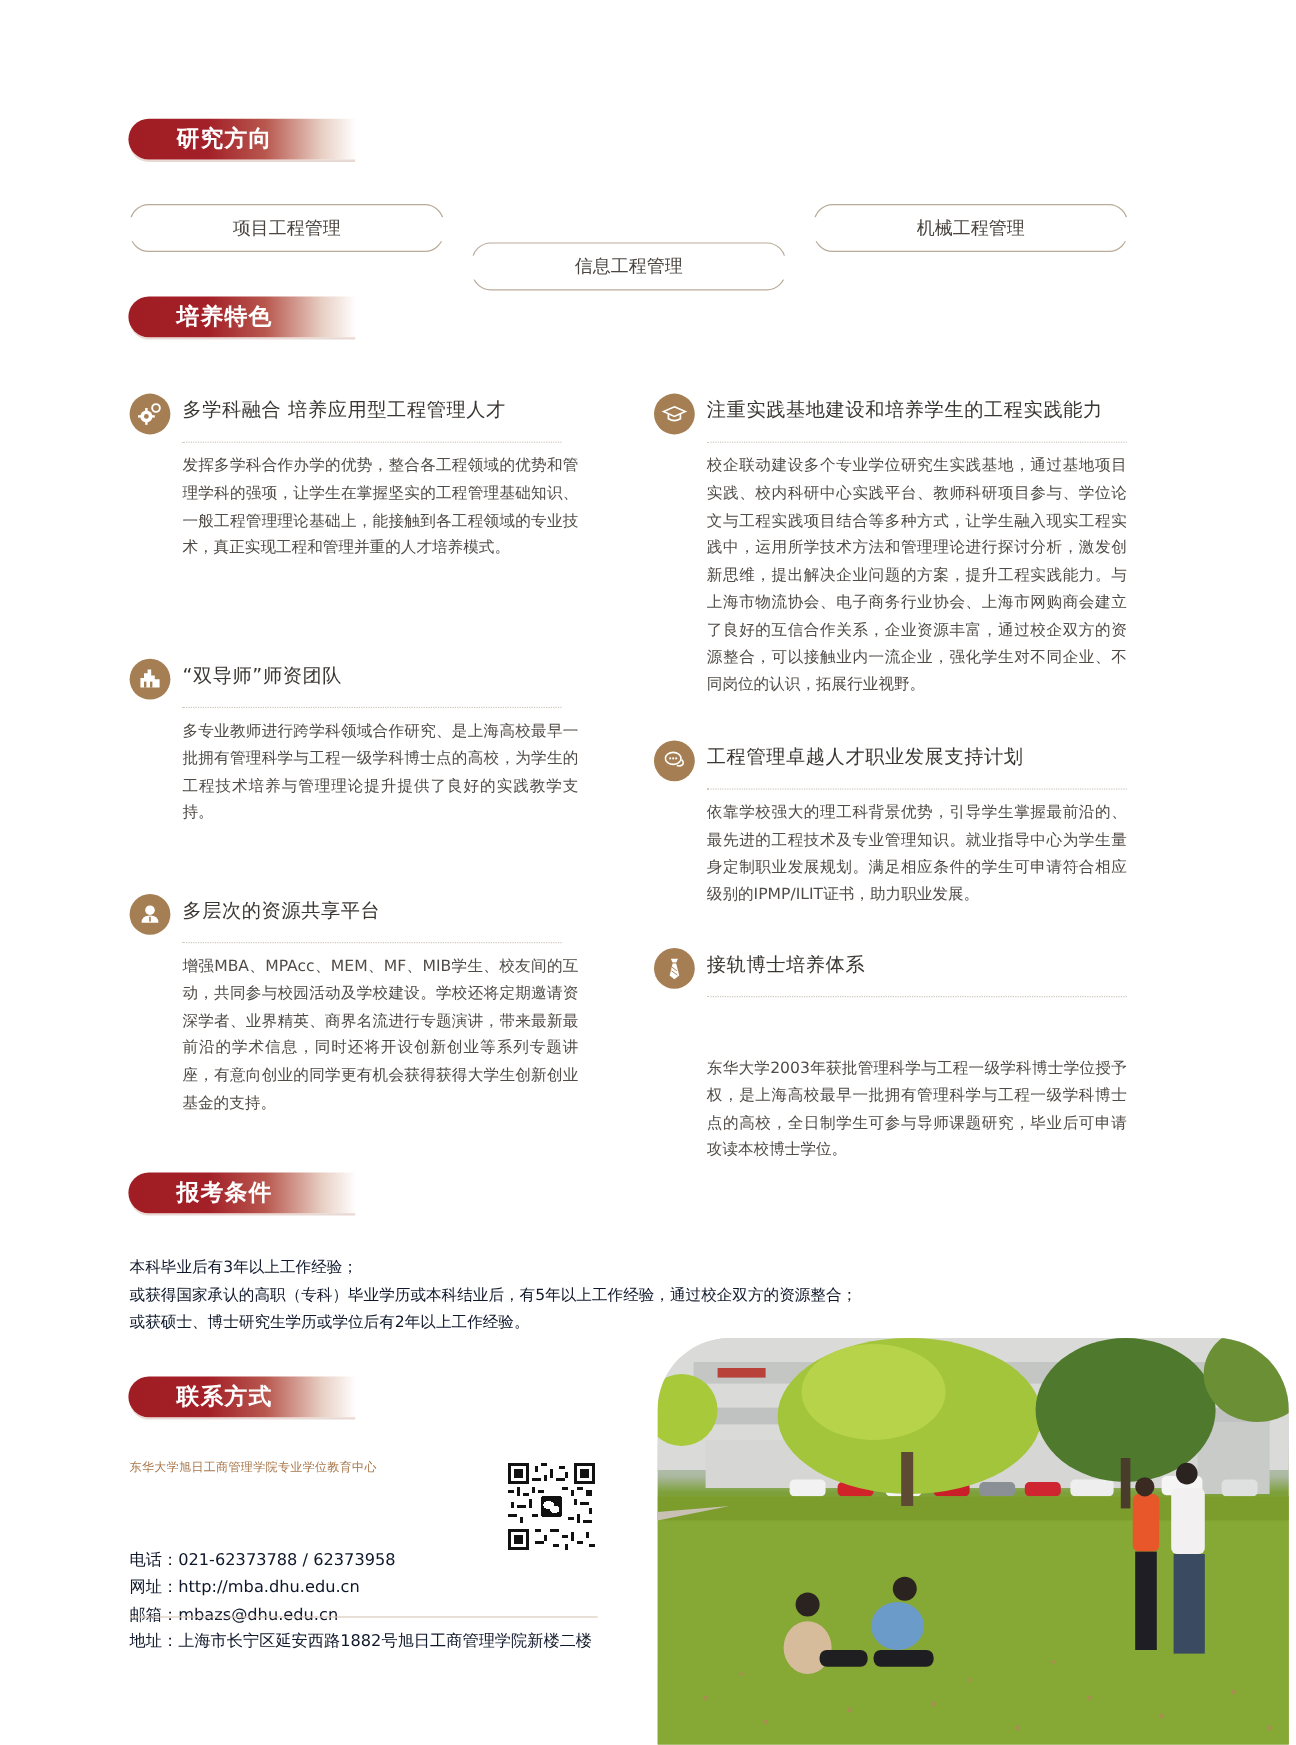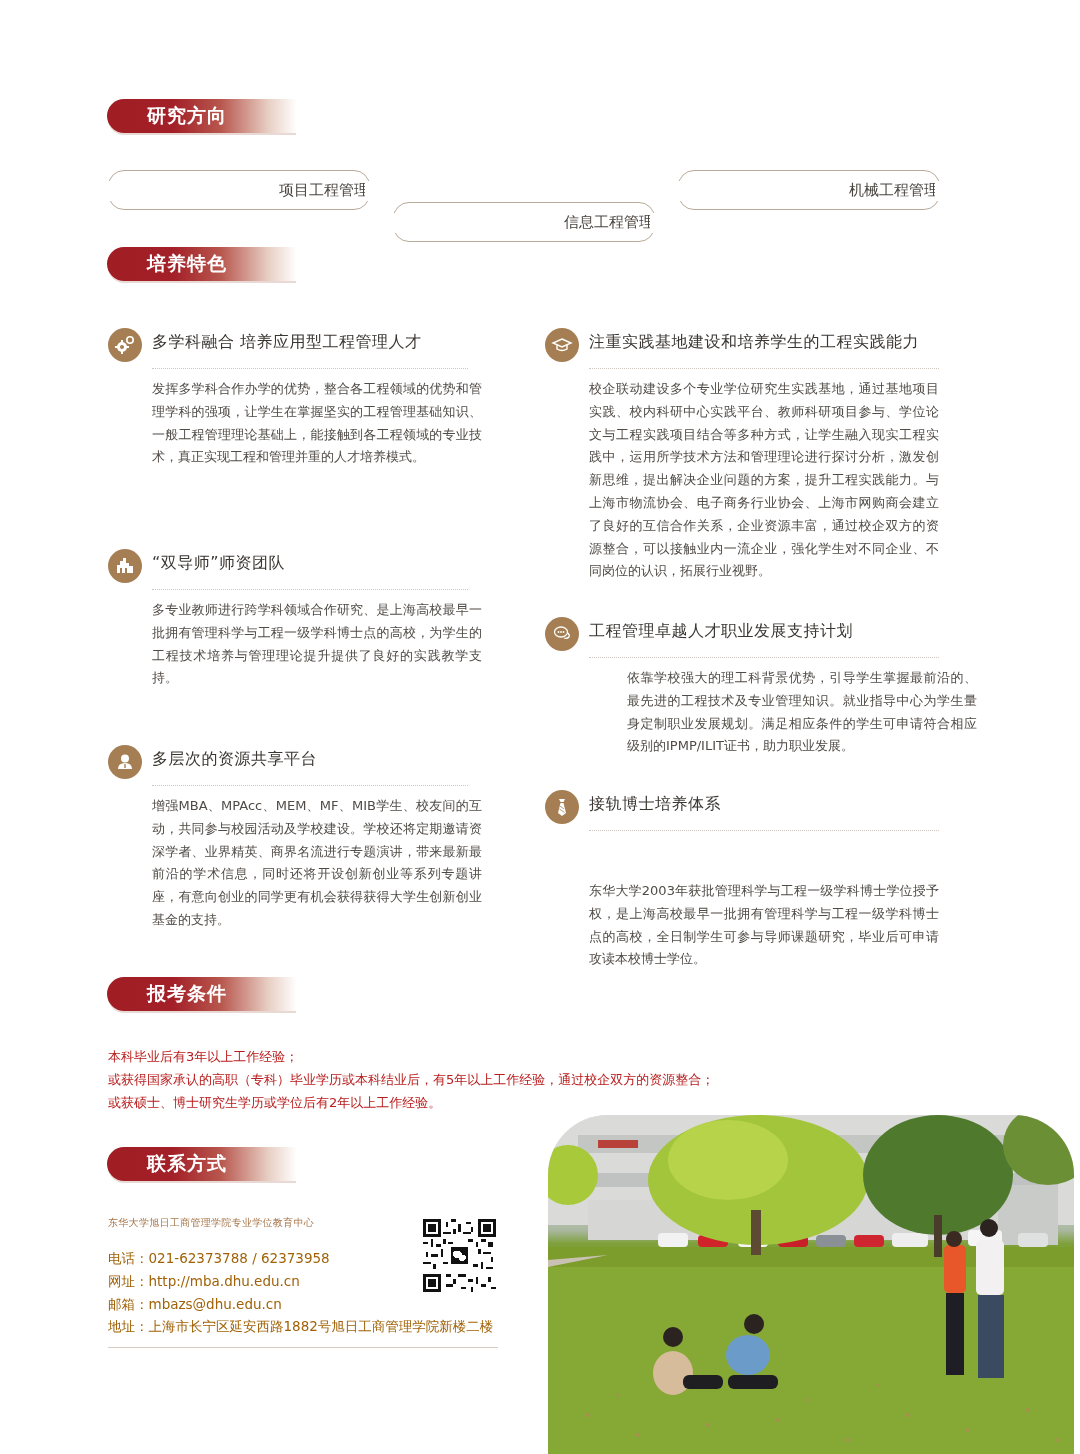--- a/index.html
+++ b/index.html
@@ -14,21 +14,21 @@
   }
   .section-badge span {
     position: absolute; left: 40px; top: 4px;
     color: #ffffff; font-size: 19px; font-weight: bold; letter-spacing: 1px;
   }
 
   .pill-row { position: absolute; top: 170px; left: 108px; width: 832px; height: 40px; }
   .pill {
     position: absolute; top: 0; width: 262px; height: 40px;
     border: 1.3px solid #b9ab99; border-radius: 16px;
-    display: flex; align-items: center; justify-content: flex-end;
+    display: flex; align-items: center; justify-content: center;
     font-size: 15px; color: #4a4540; background: #fff;
   }
   .pill::before, .pill::after { content: ""; position: absolute; top: 10px; width: 6px; height: 20px; background: #fff; }
   .pill::before { left: -2px; }
   .pill::after { right: -2px; }
 
   .feature { position: absolute; width: 400px; }
   .feature .icon {
     position: absolute; left: 0; top: 0; width: 34px; height: 34px; border-radius: 50%;
     background: #a57f53; display: flex; align-items: center; justify-content: center;
@@ -37,24 +37,24 @@
     position: absolute; left: 44px; top: 4px; font-size: 16px; color: #3a3632; white-space: nowrap; letter-spacing: 0.5px;
   }
   .feature .rule {
     position: absolute; left: 44px; top: 40px; width: 316px; border-top: 1px dotted #cfc8bf;
   }
   .feature .body {
     position: absolute; left: 44px; top: 50px; width: 330px;
     font-size: 13px; line-height: 22.8px; color: #504b46; text-align: justify;
   }
 
-  .req { position: absolute; left: 108px; top: 1045px; font-size: 13px; line-height: 23px; color: #b91c1c; }
+  .req { position: absolute; left: 108px; top: 1045px; font-size: 13px; line-height: 23px; color: #0f172a; }
 
   .contact-org { position: absolute; left: 108px; top: 1216px; font-size: 10px; color: #a8764a; letter-spacing: 0.3px; }
-  .contact-lines { position: absolute; left: 108px; top: 1247px; font-size: 13.5px; line-height: 22.8px; color: #a16207; }
+  .contact-lines { position: absolute; left: 108px; top: 1289px; font-size: 13.5px; line-height: 22.8px; color: #0f172a; }
   .contact-rule { position: absolute; left: 108px; top: 1347px; width: 390px; border-top: 1.5px solid #d9cbbd; }
 
   .qr { position: absolute; left: 423px; top: 1219px; width: 73px; height: 73px; background: #fff; }
 
   .photo {
     position: absolute; left: 548px; top: 1115px; width: 526px; height: 339px;
     border-radius: 60px 60px 0 0; overflow: hidden;
     background: linear-gradient(180deg, #dcdedd 0%, #cfd2cf 24%, #aab8a0 34%, #7ea03a 38%, #86a838 55%, #7d9e2e 100%);
   }
 </style>
@@ -130,21 +130,21 @@
     <svg width="22" height="22" viewBox="0 0 22 22">
       <ellipse cx="10" cy="9" rx="6.5" ry="5" fill="none" stroke="#fff" stroke-width="1.3"></ellipse>
       <path d="M13 15 Q16 16 18 14 Q19 12 17 10" fill="none" stroke="#fff" stroke-width="1.3"></path>
       <circle cx="7.5" cy="9" r="0.9" fill="#fff"></circle>
         <circle cx="10" cy="9" r="0.9" fill="#fff"></circle>
         <circle cx="12.5" cy="9" r="0.9" fill="#fff"></circle>
     </svg>
   </div>
   <div class="title">工程管理卓越人才职业发展支持计划</div>
   <div class="rule" style="width:350px;"></div>
-  <div class="body" style="width:350px;margin-left:38px;">依靠学校强大的理工科背景优势，引导学生掌握最前沿的、最先进的工程技术及专业管理知识。就业指导中心为学生量身定制职业发展规划。满足相应条件的学生可申请符合相应级别的IPMP/ILIT证书，助力职业发展。</div>
+  <div class="body" style="width:350px;">依靠学校强大的理工科背景优势，引导学生掌握最前沿的、最先进的工程技术及专业管理知识。就业指导中心为学生量身定制职业发展规划。满足相应条件的学生可申请符合相应级别的IPMP/ILIT证书，助力职业发展。</div>
 </div>
 
 <div class="feature" style="left:108px; top:745px;">
   <div class="icon">
     <svg width="22" height="22" viewBox="0 0 22 22">
       <circle cx="11" cy="7.5" r="4" fill="#fff"></circle>
       <path d="M4 18 Q4 12 11 12 Q18 12 18 18 Z" fill="#fff"></path>
       <rect x="10.3" y="13" width="1.4" height="4" fill="#a57f53"></rect>
     </svg>
   </div>

